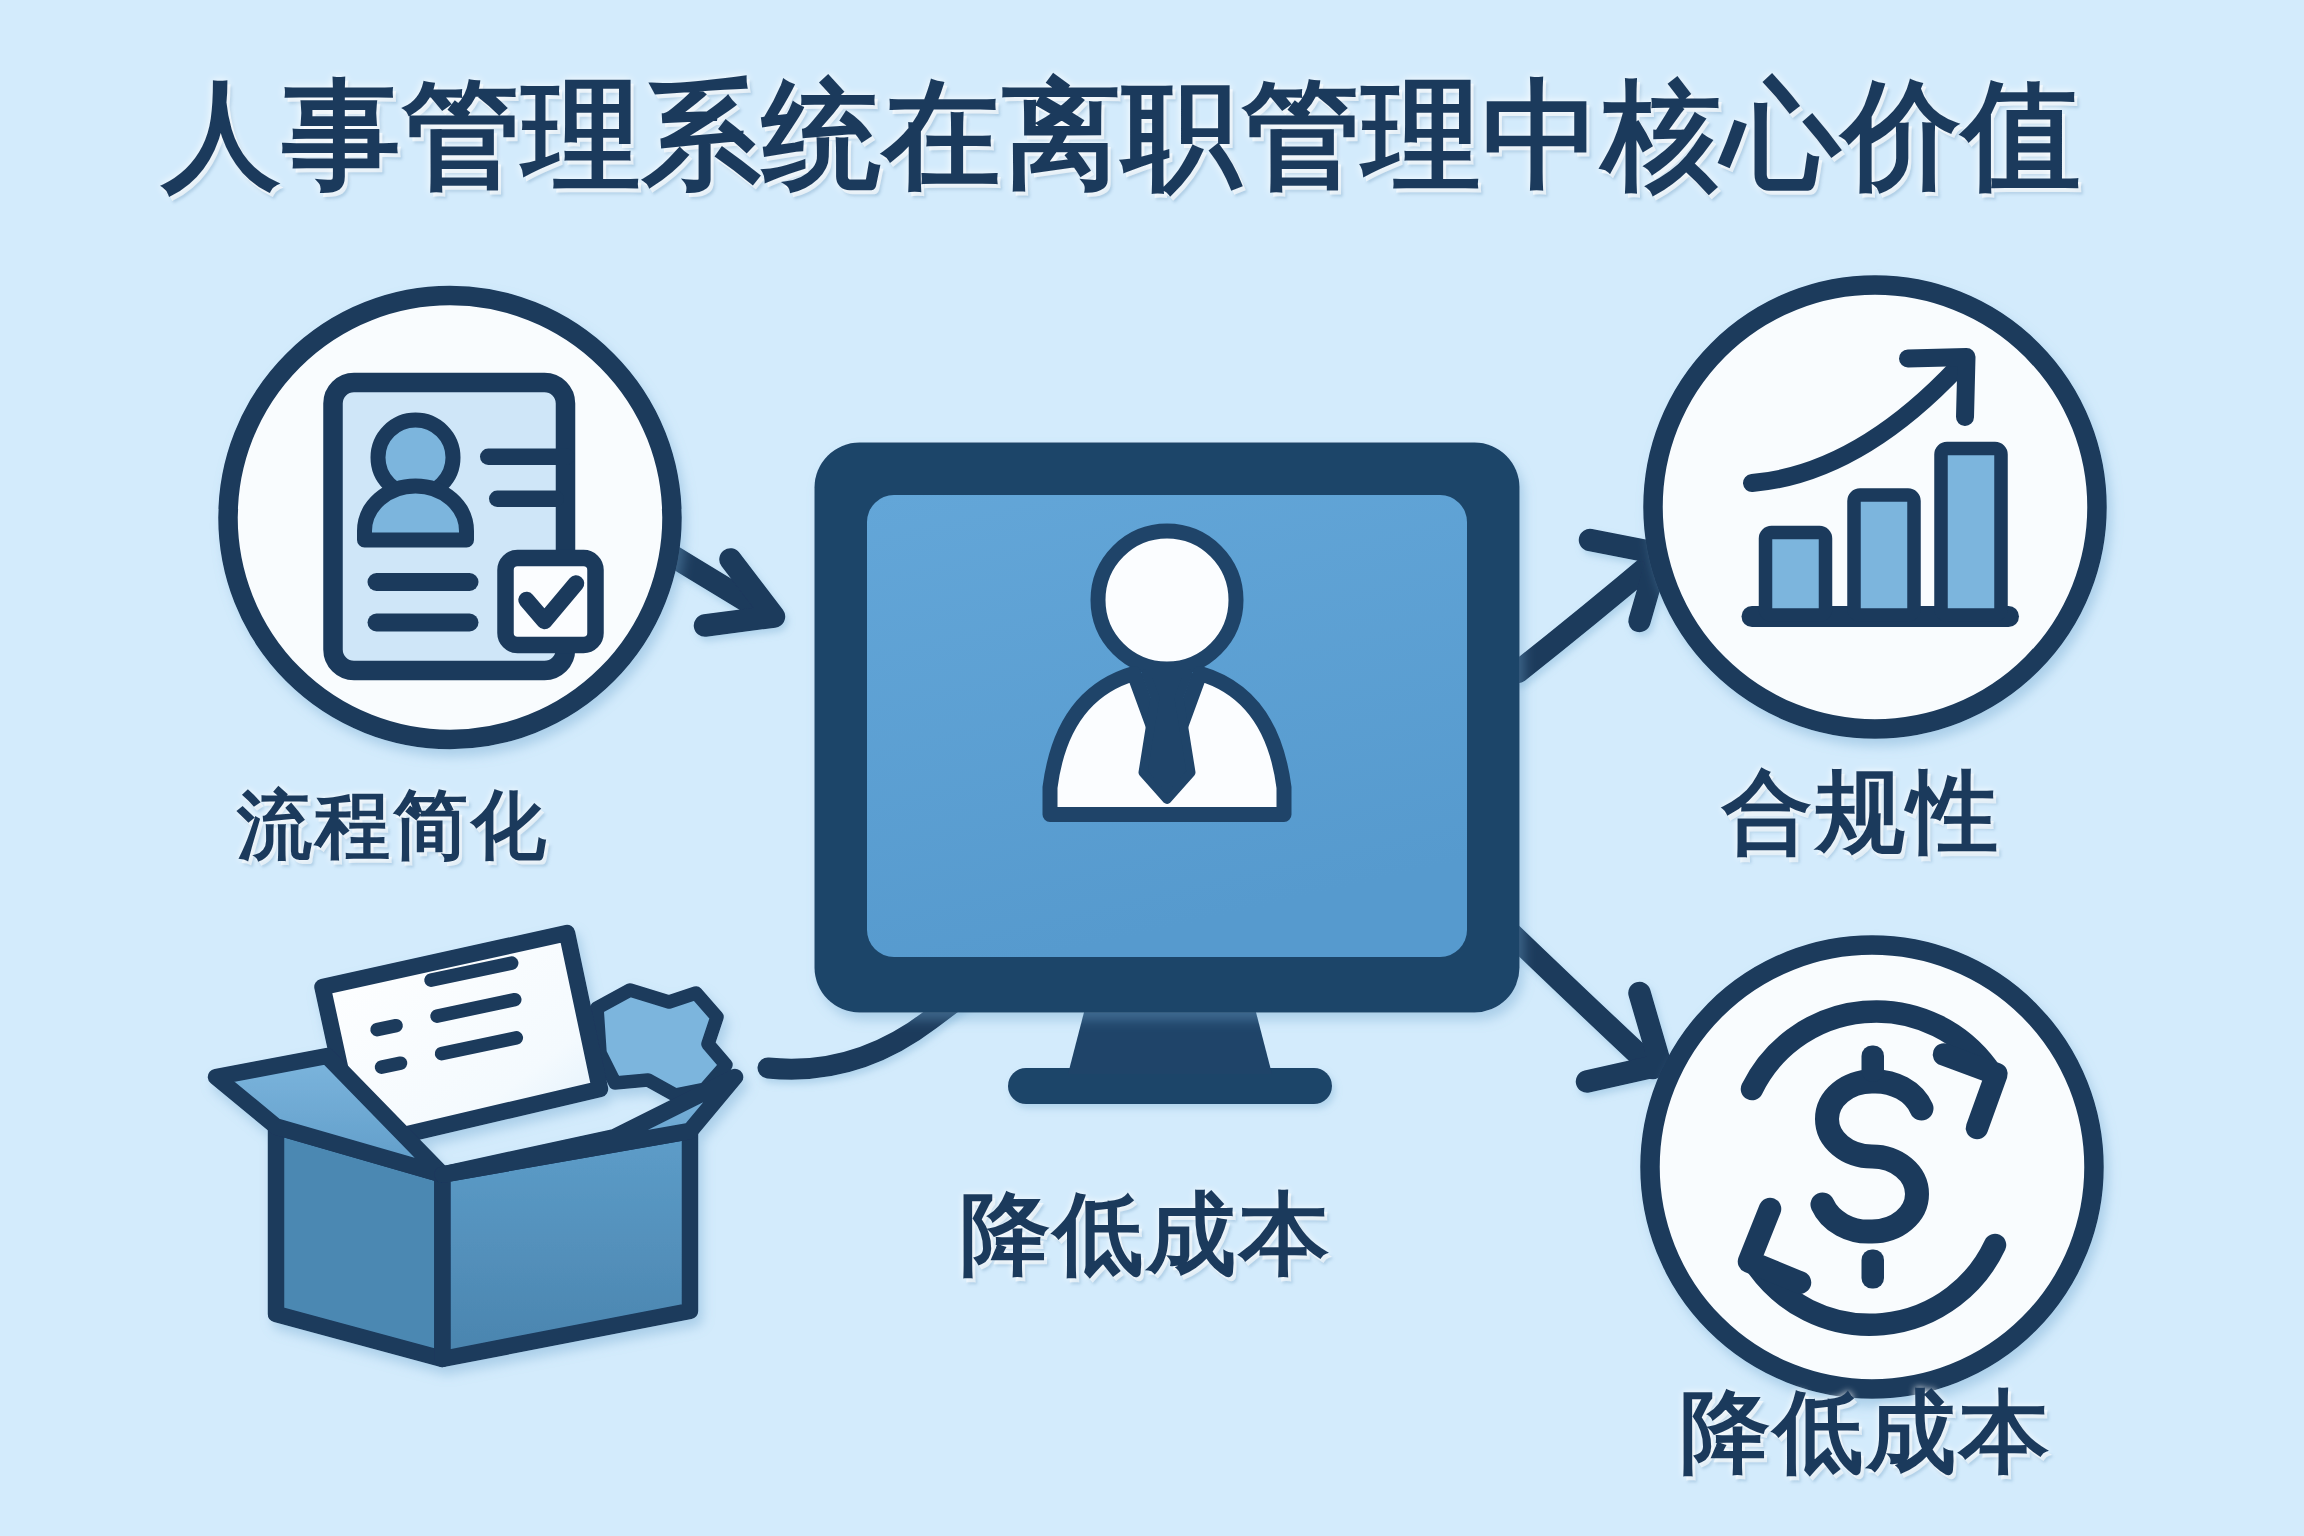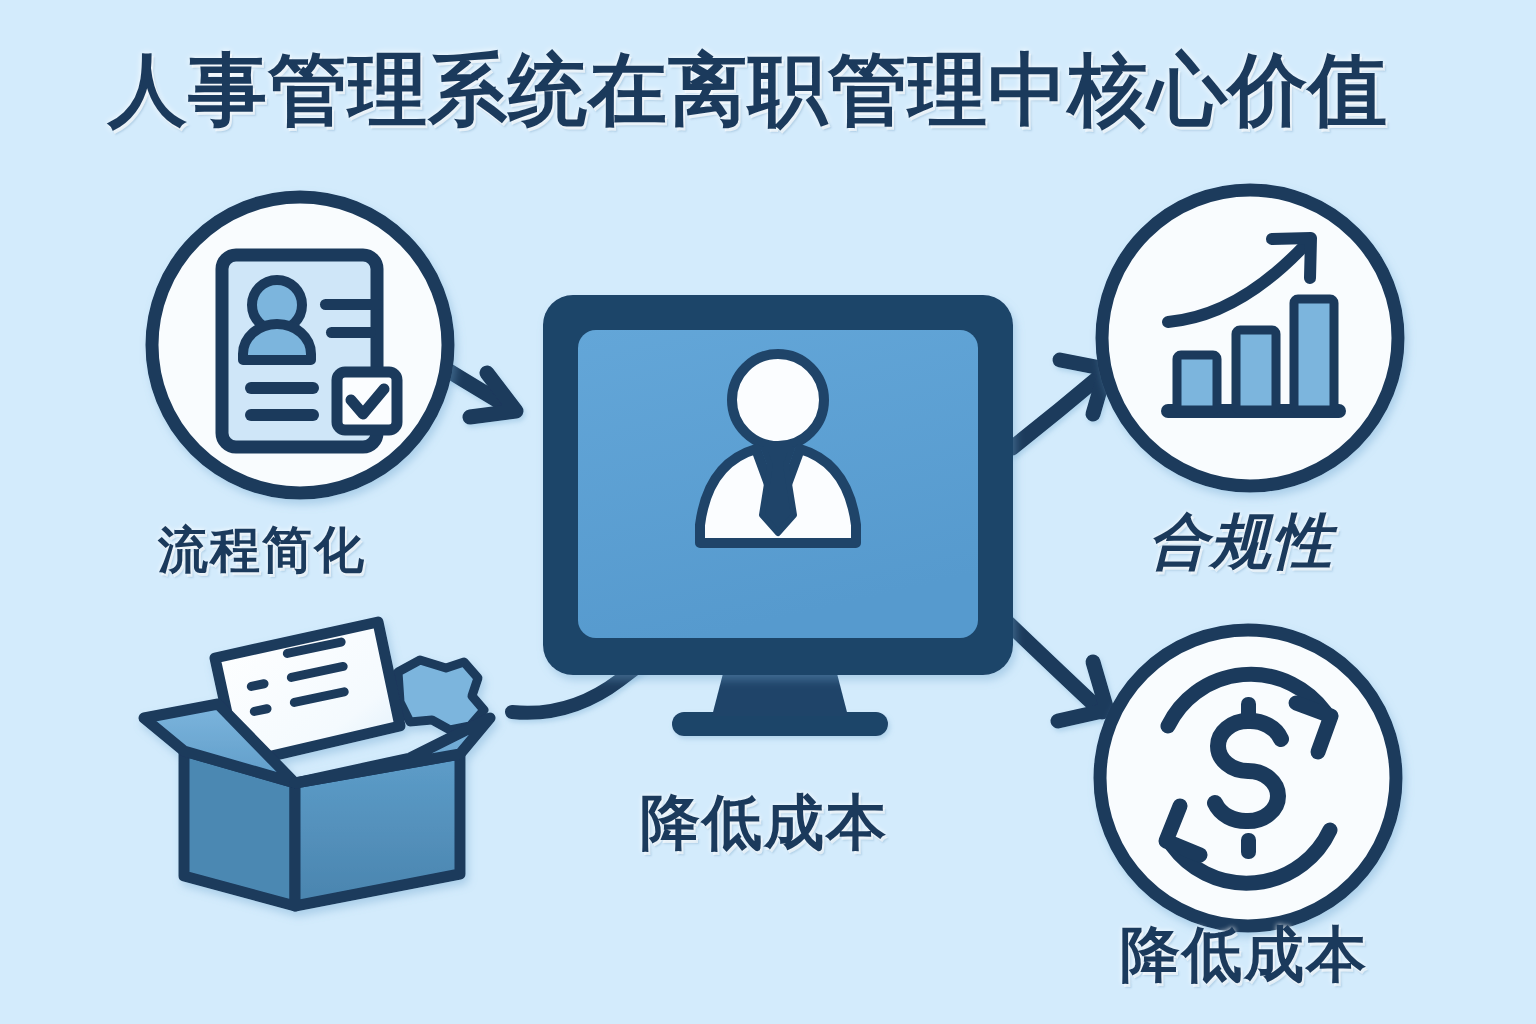--- a/index.html
+++ b/index.html
@@ -53,21 +53,21 @@
     font-weight: bold;
     color: #1b3a5c;
     text-shadow:
        0 0 5px rgba(255,255,255,0.95),
        2px 3px 0 rgba(255,255,255,0.6),
        3px 4px 2px rgba(120,165,200,0.4);
     white-space: nowrap;
     z-index: 35;
   }
   #label-process   { left: 158px;  top: 505px; font-size: 50px; letter-spacing: 2px; margin-top: 12px; }
-  #label-compliance{ left: 1148px; top: 502px; font-size: 60px; letter-spacing: 2px; font-style: italic; }
+  #label-compliance{ left: 1148px; top: 502px; font-size: 60px; letter-spacing: 2px; }
   #label-cost-center{ left: 640px; top: 783px; font-size: 60px; letter-spacing: 2px; }
   #label-cost-right{ left: 1120px; top: 915px; font-size: 60px; letter-spacing: 2px; }
 
   
   #screen-caption {
     position: absolute;
     left: 560px;
     top: 554px;
     width: 460px;
     text-align: center;

